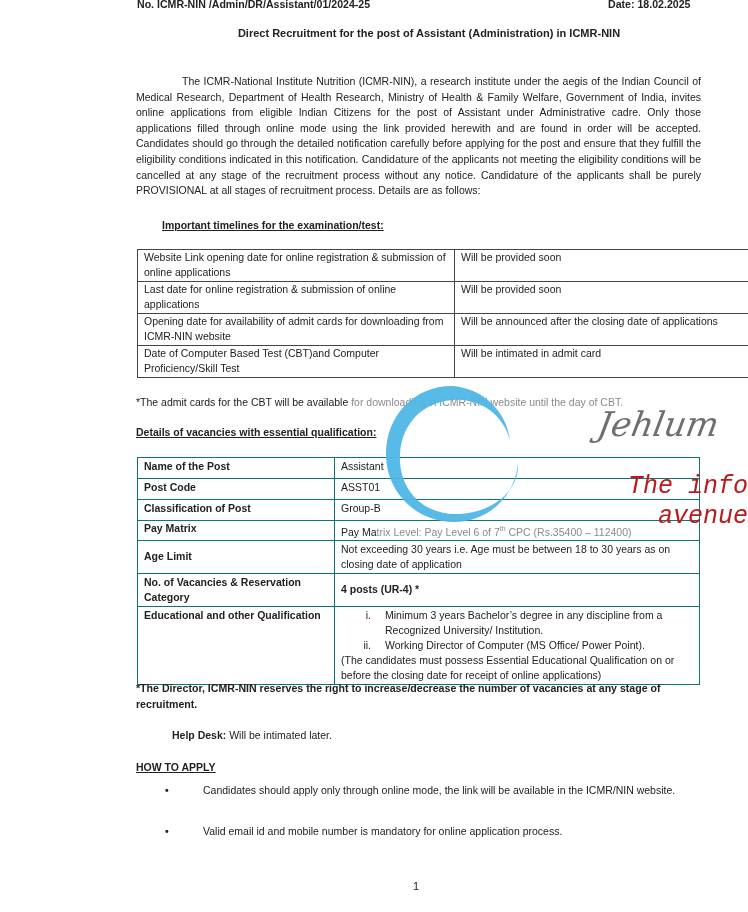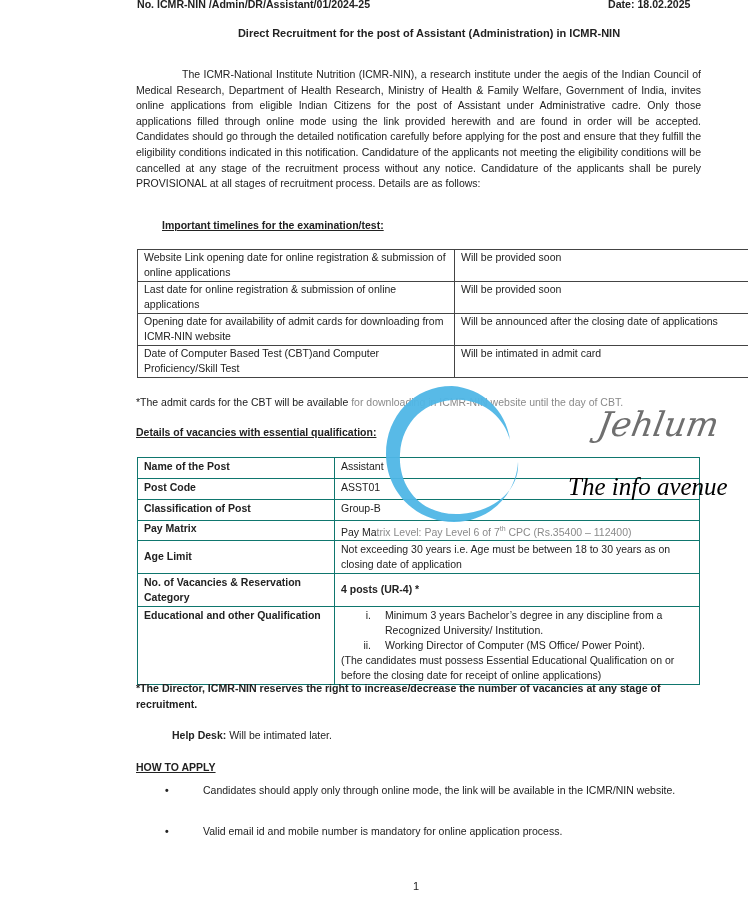--- a/index.html
+++ b/index.html
@@ -8,21 +8,21 @@
     font-family: "Liberation Sans", "DejaVu Sans", sans-serif;
     color: #222; font-size: 10.6px; line-height: 15.6px;
   }
   .abs { position: absolute; }
   .b { font-weight: bold; padding-left: 36px; }
 
   #ref-no { left: 137px; top: -3px; font-weight: bold; font-size: 10.6px; }
   #ref-date { left: 608px; top: -3px; font-weight: bold; font-size: 10.6px; }
   #title { left: 0; width: 748px; top: 26px; text-align: center; font-weight: bold; font-size: 11px; padding-left: 110px; box-sizing: border-box; }
 
-  #intro { left: 136px; top: 67px; width: 565px; text-align: justify; text-indent: 46px; font-size: 10.5px; line-height: 15.6px; }
+  #intro { left: 136px; top: 74px; width: 565px; text-align: justify; text-indent: 46px; font-size: 10.5px; line-height: 15.6px; }
 
   #timelines-heading { left: 136px; top: 218px; font-weight: bold; text-decoration: underline; font-size: 10.5px; padding-left: 26px; }
 
   table { border-collapse: collapse; font-size: 10.5px; line-height: 15px; }
   #timelines-table { left: 137px; top: 249px; width: 653px; }
   #timelines-table td { border: 1px solid #444; padding: 0 6px; vertical-align: top; height: 31px; }
   #timelines-table td.c1 { width: 304px; }
 
   #admit-note { left: 136px; top: 395px; font-size: 10.5px; }
   #admit-note .faded { color: #8a8a8a; }
@@ -47,21 +47,21 @@
   .bullet { left: 165px; width: 540px; font-size: 10.5px; display: flex; }
   .bullet .dot { width: 38px; flex: none; font-weight: bold; }
   #bullet-1 { top: 783px; }
   #bullet-2 { top: 824px; }
 
   #page-number { left: 413px; top: 879px; font-size: 11px; }
 
   
   #wm-circle { left: 378px; top: 380px; width: 148px; height: 148px; }
   #wm-sig { left: 598px; top: 404px; font-family: "DejaVu Serif", serif; font-style: italic; color: #6f6f6f; font-size: 34px; line-height: 40px; transform: skewX(-10deg); }
-  #wm-tag { left: 568px; top: 472px; font-family: Liberation Serif, serif; font-style: italic; color: #000000; font-size: 25px; line-height: 30px; text-align: right; }
+  #wm-tag { left: 568px; top: 472px; font-family: Liberation Mono, monospace; font-style: italic; color: #b91c1c; font-size: 25px; line-height: 30px; text-align: right; }
 </style>
 </head>
 <body>
 
 <div class="abs" id="ref-no">No. ICMR-NIN /Admin/DR/Assistant/01/2024-25</div>
 <div class="abs" id="ref-date">Date: 18.02.2025</div>
 <div class="abs" id="title">Direct Recruitment for the post of Assistant (Administration) in ICMR-NIN</div>
 
 <div class="abs" id="intro">The ICMR-National Institute Nutrition (ICMR-NIN), a research institute under the aegis of the Indian Council of Medical Research, Department of Health Research, Ministry of Health &amp; Family Welfare, Government of India, invites online applications from eligible Indian Citizens for the post of Assistant under Administrative cadre. Only those applications filled through online mode using the link provided herewith and are found in order will be accepted. Candidates should go through the detailed notification carefully before applying for the post and ensure that they fulfill the eligibility conditions indicated in this notification. Candidature of the applicants not meeting the eligibility conditions will be cancelled at any stage of the recruitment process without any notice. Candidature of the applicants shall be purely PROVISIONAL at all stages of recruitment process. Details are as follows:</div>
 

